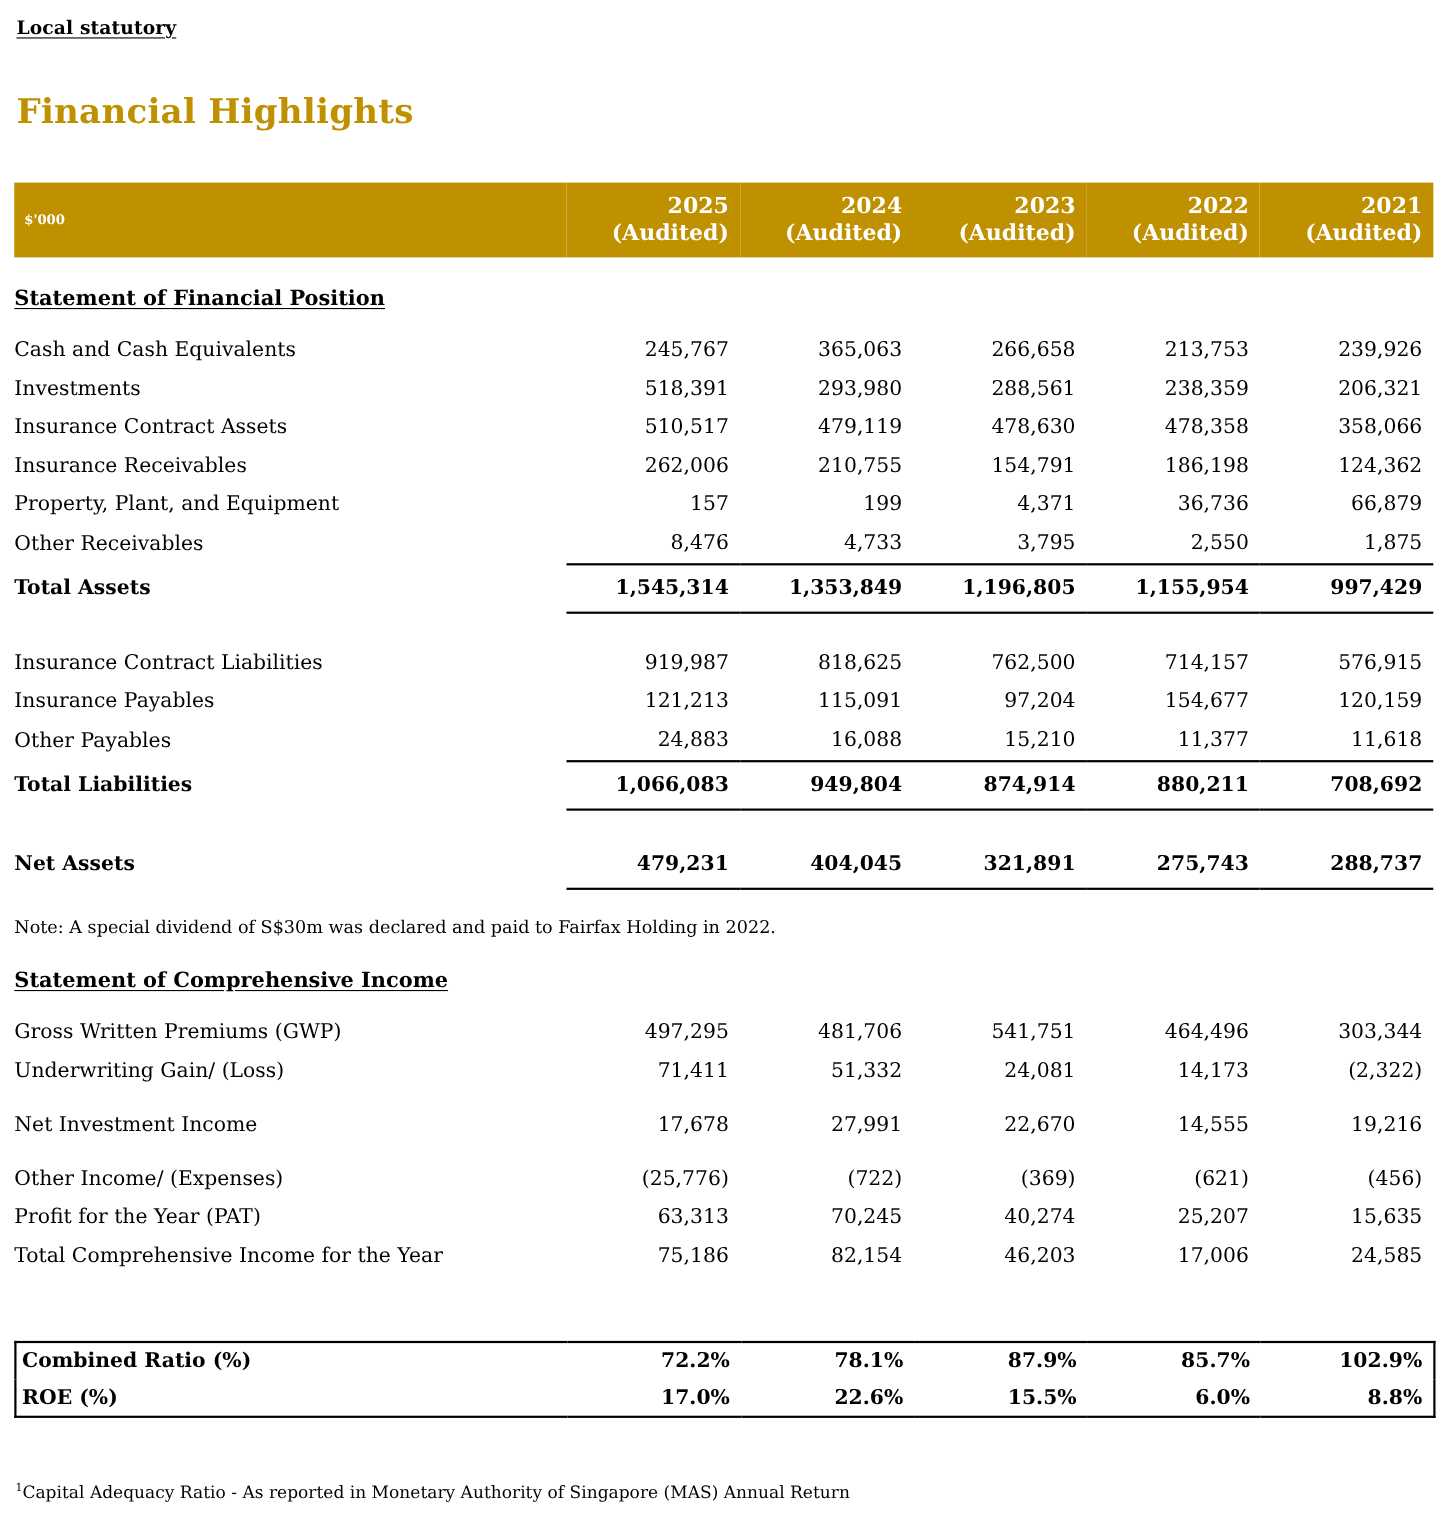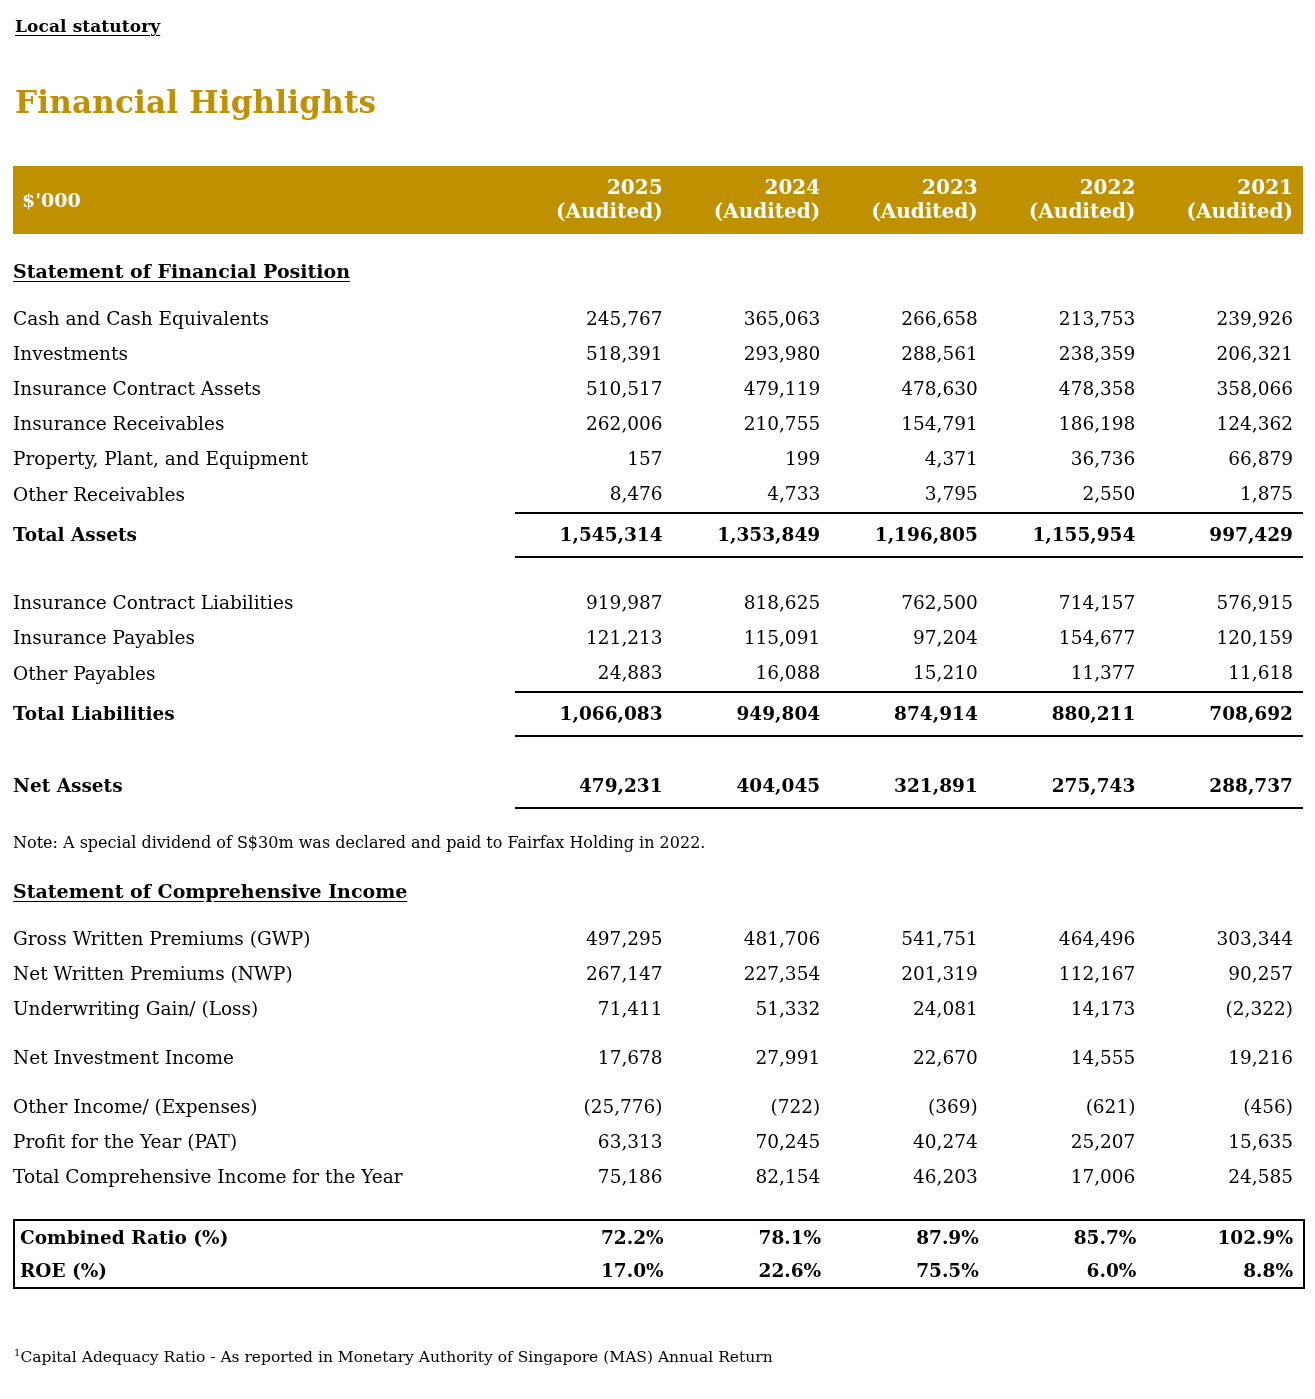--- a/index.html
+++ b/index.html
@@ -68,21 +68,21 @@
     color: #ffffff;
     height: 68px;
     font-weight: bold;
     vertical-align: middle;
     line-height: 1.18;
     font-size: 20px;
   }
   tr.headband > th.hl {
     text-align: left;
     padding-left: 9px;
-    font-size: 19px;
+    font-size: 12px;
   }
   tr.headband > th.hn {
     text-align: right;
     padding-right: 10px;
   }
   .hn .yr { display: block; }
   .hn .au { display: block; }
 
   
   td.section-head {
@@ -346,28 +346,20 @@
 
       <tr class="drow">
         <td class="lab">Gross Written Premiums (GWP)</td>
         <td class="num">497,295</td>
         <td class="num">481,706</td>
         <td class="num">541,751</td>
         <td class="num">464,496</td>
         <td class="num">303,344</td>
       </tr>
 
-      <tr class="drow">
-        <td class="lab">Net Written Premiums (NWP)</td>
-        <td class="num">267,147</td>
-        <td class="num">227,354</td>
-        <td class="num">201,319</td>
-        <td class="num">112,167</td>
-        <td class="num">90,257</td>
-      </tr>
 
       <tr class="drow">
         <td class="lab">Underwriting Gain/ (Loss)</td>
         <td class="num">71,411</td>
         <td class="num">51,332</td>
         <td class="num">24,081</td>
         <td class="num">14,173</td>
         <td class="num">(2,322)</td>
       </tr>
 
@@ -433,21 +425,21 @@
         <td class="num">72.2%</td>
         <td class="num">78.1%</td>
         <td class="num">87.9%</td>
         <td class="num">85.7%</td>
         <td class="num">102.9%</td>
       </tr>
       <tr>
         <td class="lab">ROE (%)</td>
         <td class="num">17.0%</td>
         <td class="num">22.6%</td>
-        <td class="num">75.5%</td>
+        <td class="num">15.5%</td>
         <td class="num">6.0%</td>
         <td class="num">8.8%</td>
       </tr>
     </tbody>
   </table>
 
   <div class="footnote"><sup>1</sup><span>Capital Adequacy Ratio - As reported in Monetary Authority of Singapore (MAS) Annual Return</span></div>
 
 </div>
 

